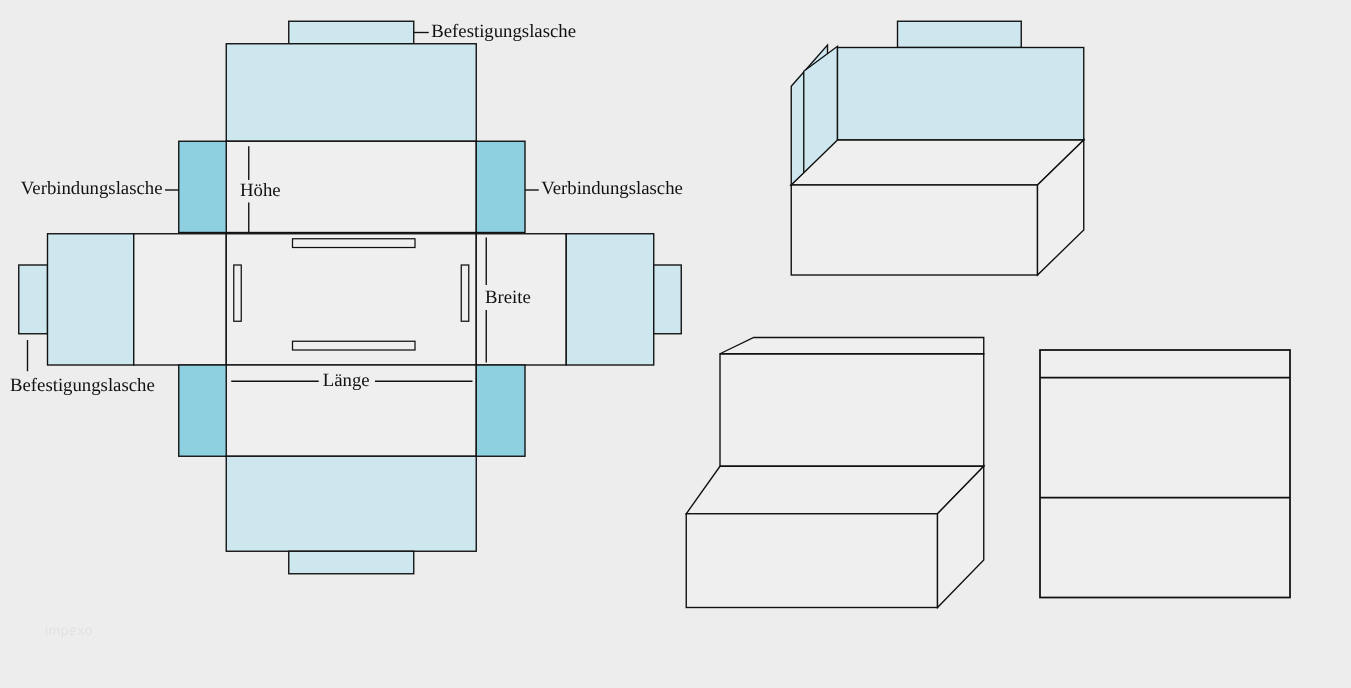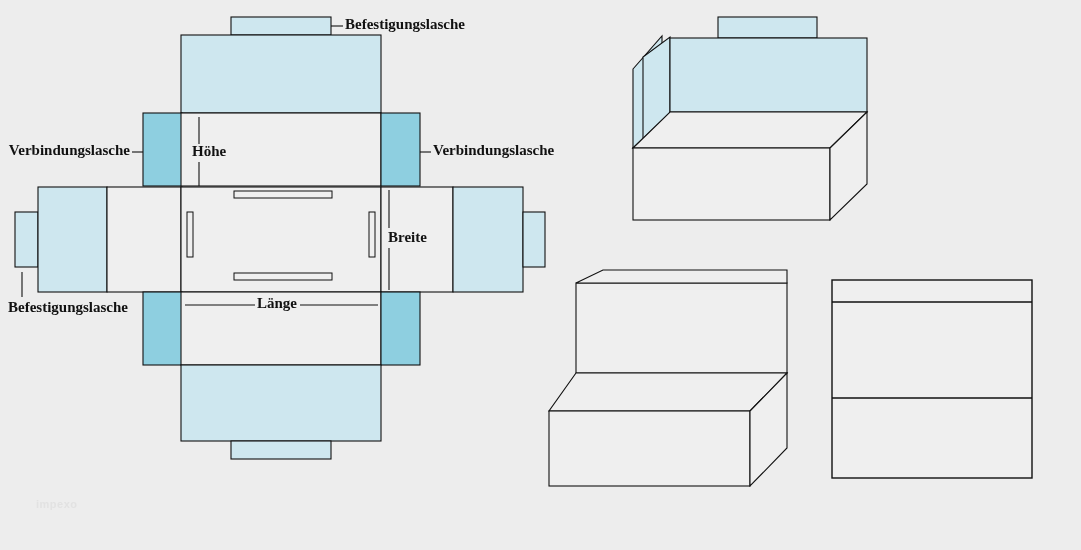--- a/index.html
+++ b/index.html
@@ -13,21 +13,20 @@
     background: #ededed;
     font-family: "Liberation Serif", "DejaVu Serif", serif;
     overflow: hidden;
     position: relative;
   }
   #canvas-root {
     position: absolute;
     left: 0; top: 0;
     width: 1081px;
     height: 550px;
-    font-weight: bold;
   }
   svg.diagram {
     position: absolute;
     left: 0; top: 0;
     width: 1081px;
     height: 550px;
     display: block;
   }
   .lbl {
     font-family: "Liberation Serif", "DejaVu Serif", serif;

